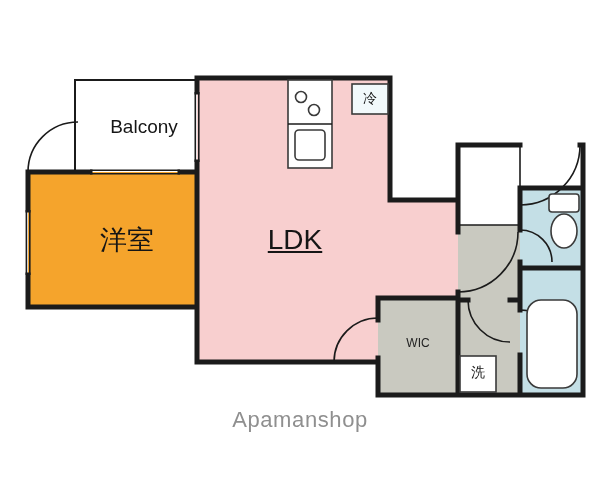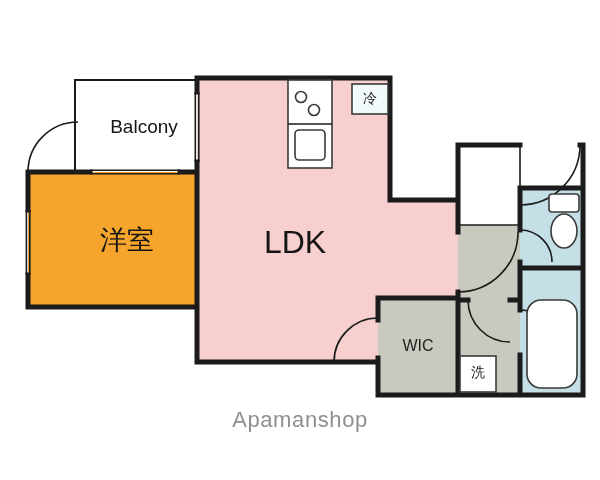--- a/index.html
+++ b/index.html
@@ -103,22 +103,22 @@
       <rect class="fixture" x="549" y="194" width="30" height="18" rx="3"></rect>
       <ellipse class="fixture" cx="564" cy="231" rx="13" ry="17"></ellipse>
       <rect class="fixture" x="527" y="300" width="50" height="88" rx="14"></rect>
     </g>
   </svg>
 
   <div class="room-label" style="left:75px;top:117px;width:138px;font-size:19px;">Balcony</div>
 
   <div class="room-label" style="left:28px;top:226px;width:198px;font-size:27px;">洋室</div>
 
-  <div class="room-label" style="left:197px;top:225px;width:196px;font-size:32px;">LDK</div>
+  <div class="room-label" style="left:197px;top:225px;width:196px;font-size:28px;text-decoration:underline;">LDK</div>
 
-  <div class="room-label" style="left:378px;top:337px;width:80px;font-size:16px;color:#222;">WIC</div>
+  <div class="room-label" style="left:378px;top:337px;width:80px;font-size:12px;color:#222;">WIC</div>
 
   <div class="room-label small-label" style="left:352px;top:91px;width:36px;">冷</div>
 
   <div class="room-label small-label" style="left:460px;top:365px;width:36px;">洗</div>
 
   <div class="watermark">Apamanshop</div>
 </div>
 
 </body></html>

